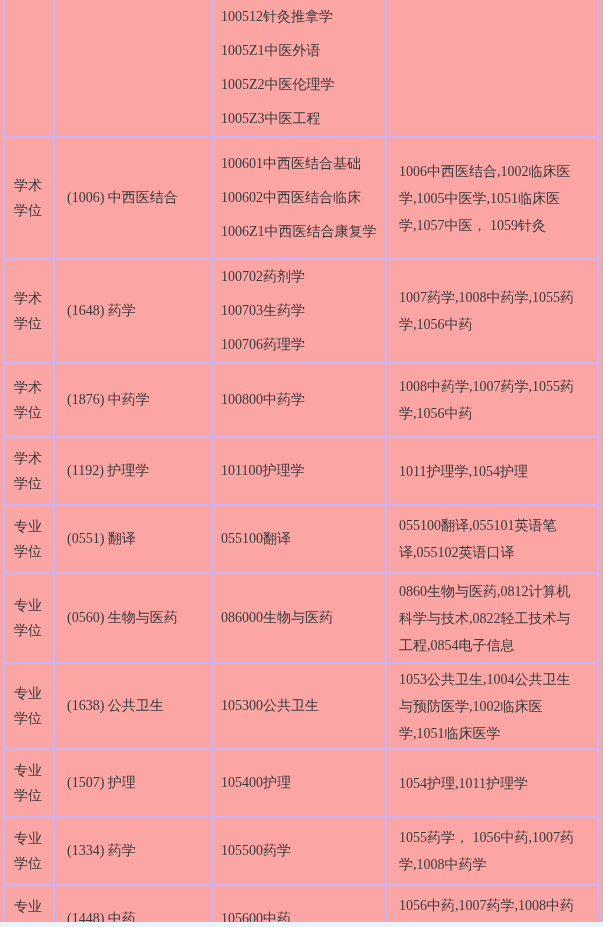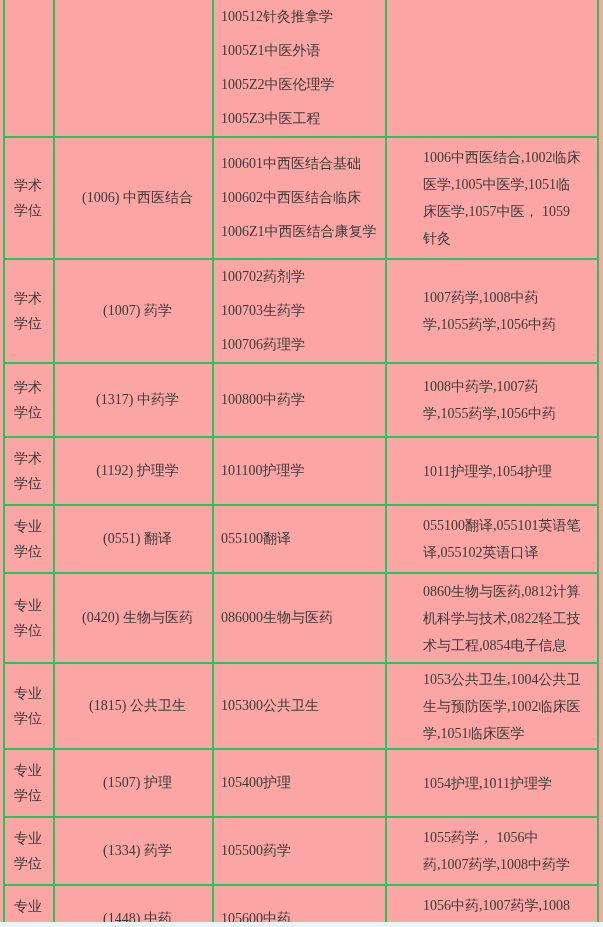--- a/index.html
+++ b/index.html
@@ -7,38 +7,38 @@
     width:603px;height:927px;background:#ffffff;
     font-family:"Liberation Serif","DejaVu Serif",serif;
     color:#3a3a3a;
   }
   .page{position:relative;width:603px;height:927px;overflow:hidden;background:#fca5a5;}
   table.deg{
     border-collapse:collapse;table-layout:fixed;
     margin-left:3px;width:594px;
   }
   td{
-    border:2px solid #22c55e;
+    border:2px solid #c4b5fd;
     vertical-align:middle;
     font-size:14px;
     padding:0;
     overflow:hidden;
   }
   tr.first td{border-top:none;}
   td.c1{text-align:center;}
   .degree{
     width:30px;margin:8px auto;line-height:25px;text-align:left;
     word-break:break-all;
   }
   td.c2{padding-left:12px;padding-right:4px;}
-  .disc{line-height:20px;text-align:center;}
+  .disc{line-height:20px;}
   td.c3{padding-left:7px;padding-right:8px;}
   .major{line-height:34px;}
   td.c4{padding-left:12px;padding-right:16px;}
-  .related{line-height:27px;margin-left:24px;}
+  .related{line-height:27px;}
   .degree:empty,.disc:empty,.major:empty,.related:empty{display:none;}
   .bottom-strip{
     position:absolute;left:0;bottom:0;width:603px;height:5px;
   }
 </style>
 </head>
 <body style="color: rgb(58, 58, 58);">
 
 <div class="page">
   <table class="deg">
@@ -77,38 +77,38 @@
         <td class="c4">
             <div class="related">1006中西医结合,1002临床医学,1005中医学,1051临床医学,1057中医， 1059针灸</div>
           </td>
       </tr>
 
       <tr style="height:104px">
         <td class="c1">
             <div class="degree">学术学位</div>
           </td>
         <td class="c2">
-            <div class="disc">(1007) 药学</div>
+            <div class="disc">(1648) 药学</div>
           </td>
         <td class="c3">
           <div class="major">100702药剂学</div>
           <div class="major">100703生药学</div>
           <div class="major">100706药理学</div>
         </td>
         <td class="c4">
             <div class="related">1007药学,1008中药学,1055药学,1056中药</div>
           </td>
       </tr>
 
       <tr style="height:74px">
         <td class="c1">
             <div class="degree">学术学位</div>
           </td>
         <td class="c2">
-            <div class="disc">(1317) 中药学</div>
+            <div class="disc">(1876) 中药学</div>
           </td>
         <td class="c3">
           <div class="major">100800中药学</div>
         </td>
         <td class="c4">
             <div class="related">1008中药学,1007药学,1055药学,1056中药</div>
           </td>
       </tr>
 
       <tr style="height:60px">
@@ -139,36 +139,36 @@
         <td class="c4">
             <div class="related">055100翻译,055101英语笔译,055102英语口译</div>
           </td>
       </tr>
 
       <tr style="height:90px">
         <td class="c1">
             <div class="degree">专业学位</div>
           </td>
         <td class="c2">
-            <div class="disc">(0420) 生物与医药</div>
+            <div class="disc">(0560) 生物与医药</div>
           </td>
         <td class="c3">
           <div class="major">086000生物与医药</div>
         </td>
         <td class="c4">
             <div class="related">0860生物与医药,0812计算机科学与技术,0822轻工技术与工程,0854电子信息</div>
           </td>
       </tr>
 
       <tr style="height:86px">
         <td class="c1">
             <div class="degree">专业学位</div>
           </td>
         <td class="c2">
-            <div class="disc">(1815) 公共卫生</div>
+            <div class="disc">(1638) 公共卫生</div>
           </td>
         <td class="c3">
           <div class="major">105300公共卫生</div>
         </td>
         <td class="c4">
             <div class="related">1053公共卫生,1004公共卫生与预防医学,1002临床医学,1051临床医学</div>
           </td>
       </tr>
 
       <tr style="height:62px">

